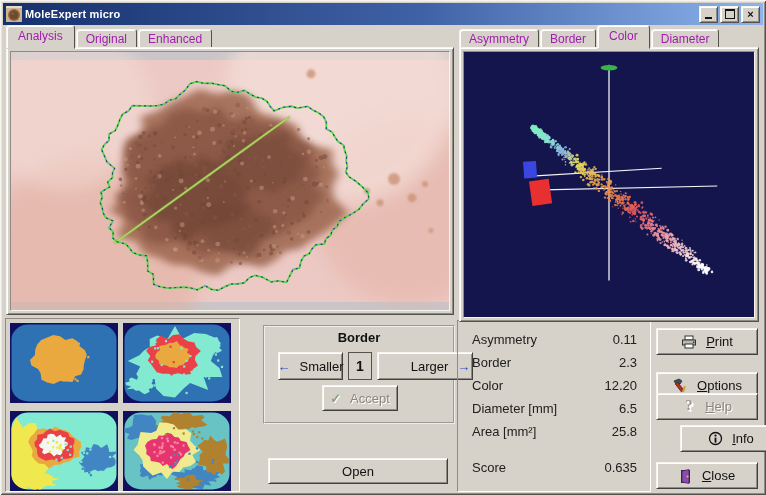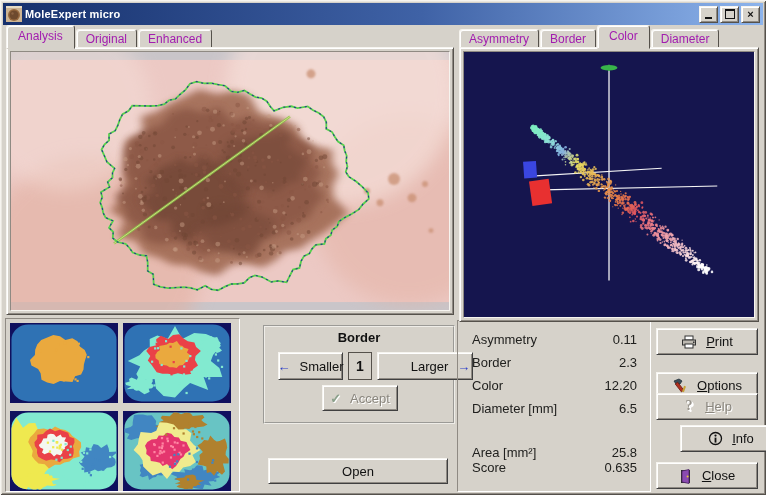--- a/index.html
+++ b/index.html
@@ -1918,21 +1918,21 @@
         <span>2.3</span>
       </div>
     <div class="res-row" style="top:57px;">
         <span>Color</span>
         <span>12.20</span>
       </div>
     <div class="res-row" style="top:80px;">
         <span>Diameter [mm]</span>
         <span>6.5</span>
       </div>
-    <div class="res-row" style="top:124px;">
+    <div class="res-row" style="top:103px;">
         <span>Area [mm²]</span>
         <span>25.8</span>
       </div>
     <div class="res-row" style="top:139px;">
         <span>Score</span>
         <span>0.635</span>
       </div>
   </div>
 
   <div class="btn" style="left:656px; top:328px; width:100px; height:25px;">

